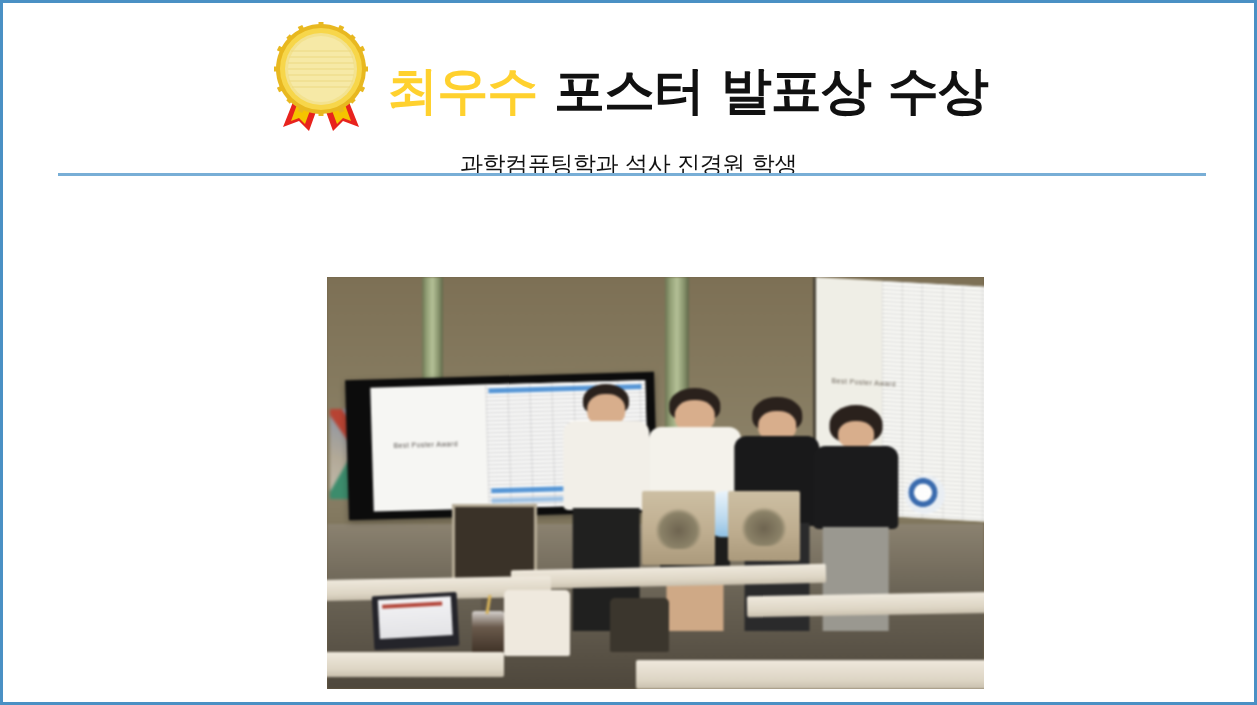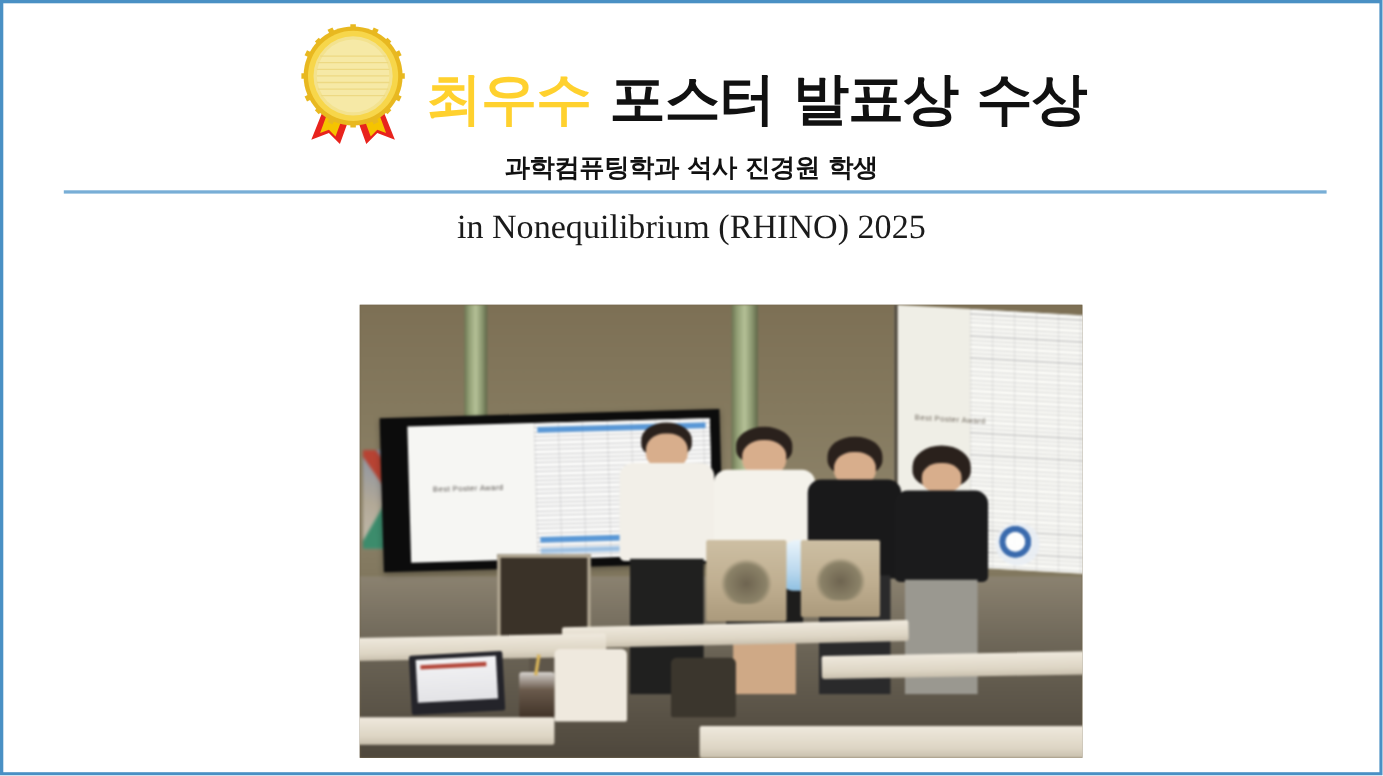--- a/index.html
+++ b/index.html
@@ -56,24 +56,24 @@
     line-height: 1.12;
     color: #111111;
     white-space: nowrap;
     margin-top: 28px;
   }
   .headline .hl-gold { color: #ffd12e; }
 
   .subhead {
     font-family: "DejaVu Sans", sans-serif;
     font-size: 23px;
-    font-weight: bold;
+    font-weight: normal;
     letter-spacing: -0.4px;
     color: #111111;
-    margin-top: 4px;
+    margin-top: 16px;
     text-align: center;
     white-space: nowrap;
   }
 
   
   .divider {
     position: absolute;
     top: 170px;
     left: 55px;
     width: 1148px;
@@ -380,21 +380,20 @@
         <span class="hl-gold">최우수</span><span> 포스터 발표상 수상</span>
       </div>
     </div>
 
     <div class="subhead">과학컴퓨팅학과 석사 진경원 학생</div>
   </div>
 
   <div class="divider"></div>
 
   <div class="workshop-title">
-    <div>in Nonequilibrium (RHINO) 2025</div>
   </div>
 
   <div class="photo">
     <div class="photo-inner blur-soft">
 
       <div class="wall"></div>
       <div class="room-lower"></div>
 
       <div class="poster-art"></div>
 

